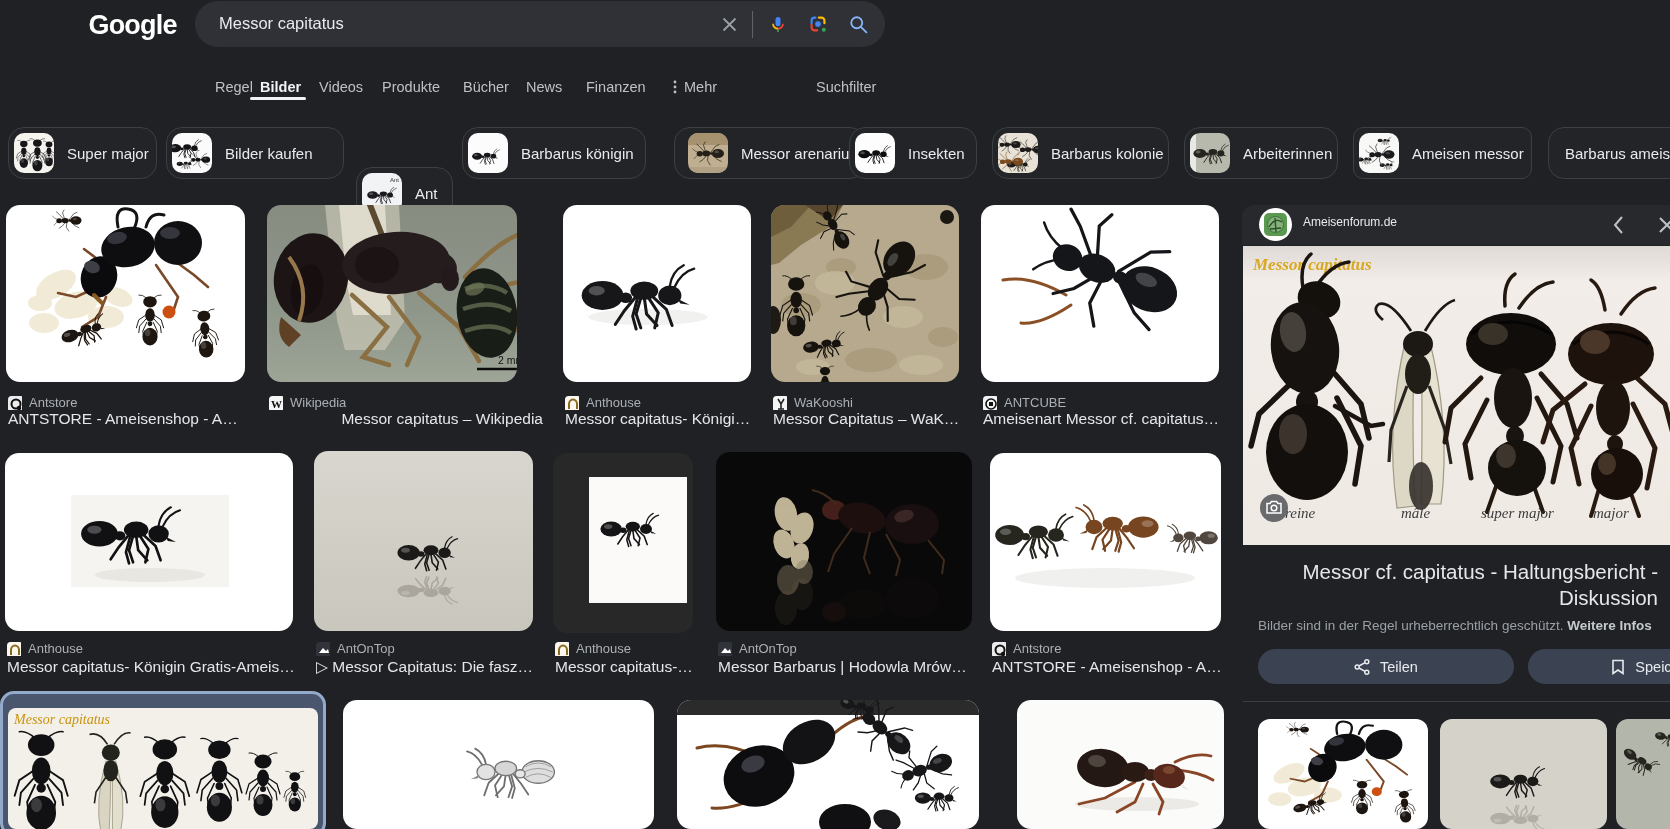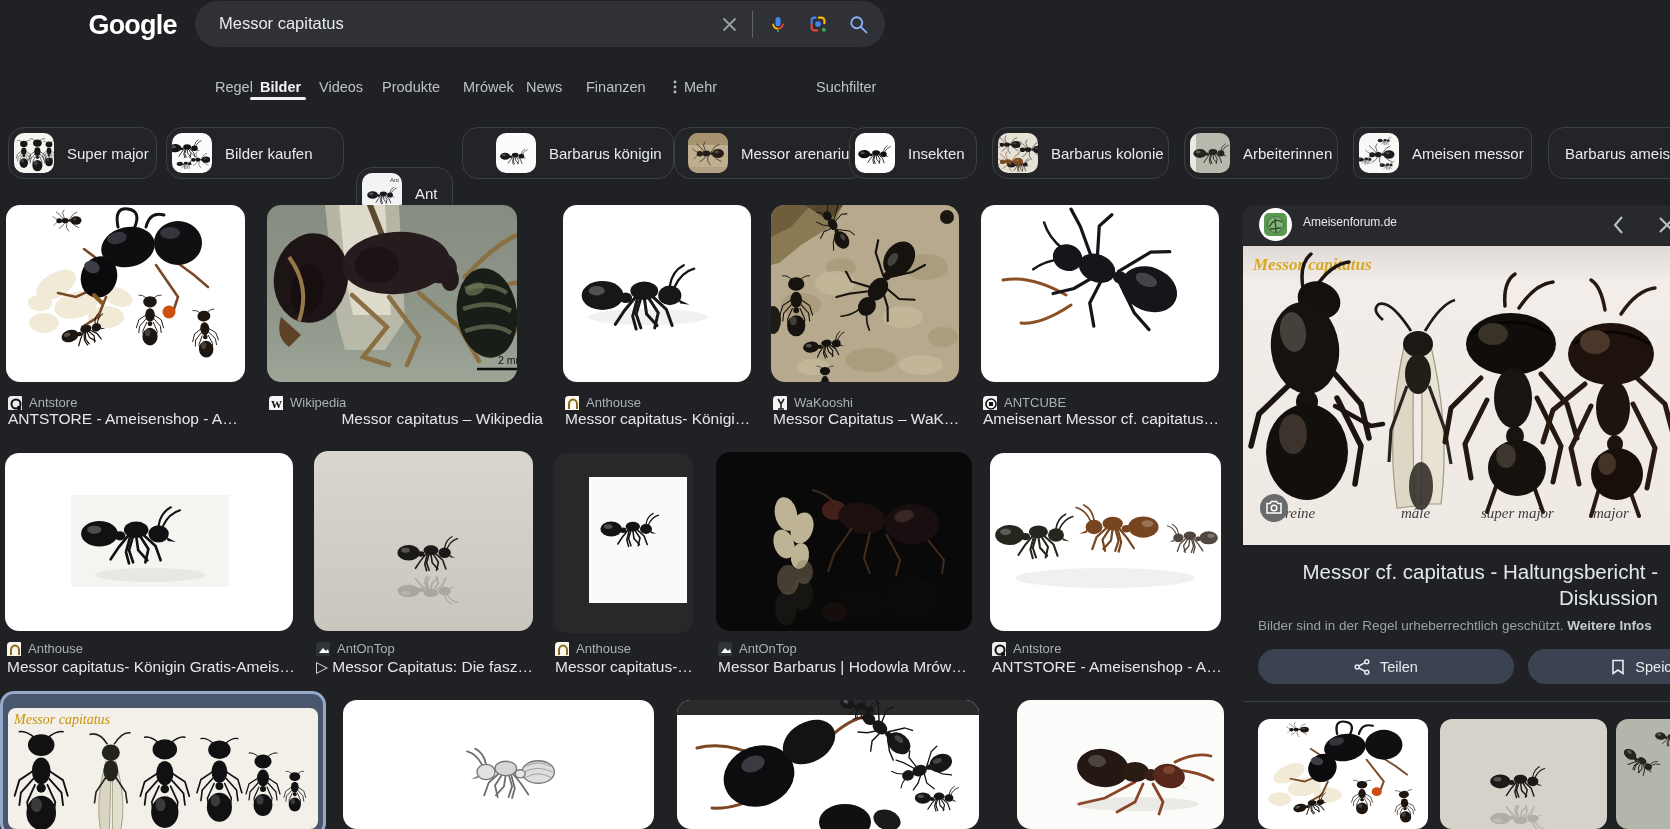--- a/index.html
+++ b/index.html
@@ -42,21 +42,21 @@
 <svg class="abs" style="left:848px;top:14px;" width="21" height="21" viewBox="0 0 24 24">
       <circle cx="10" cy="10" r="6.3" fill="none" stroke="#8ab4f8" stroke-width="2.1"></circle>
       <path d="M15 15 L21 21" stroke="#8ab4f8" stroke-width="2.1" stroke-linecap="round"></path>
     </svg>
 
 <div class="tab" style="left:215px;">Regel</div>
 <div class="tab" style="left:260px;color:#f1f3f4;font-weight:bold;">Bilder</div>
 <div class="abs" style="left:250px;top:97px;width:56px;height:3px;background:#f1f3f4;border-radius:2px;"></div>
 <div class="tab" style="left:319px;">Videos</div>
 <div class="tab" style="left:382px;">Produkte</div>
-<div class="tab" style="left:463px;">Mrówek</div>
+<div class="tab" style="left:463px;">Bücher</div>
 <div class="tab" style="left:526px;">News</div>
 <div class="tab" style="left:586px;">Finanzen</div>
 <svg class="abs" style="left:668px;top:80px;" width="14" height="14" viewBox="0 0 14 14">
       <circle cx="7" cy="2" r="1.4" fill="#bdc1c6"></circle>
       <circle cx="7" cy="7" r="1.4" fill="#bdc1c6"></circle>
       <circle cx="7" cy="12" r="1.4" fill="#bdc1c6"></circle>
     </svg>
 <div class="tab" style="left:684px;">Mehr</div>
 <div class="tab" style="left:816px;">Suchfilter</div>
 <svg width="0" height="0" style="position:absolute;">
@@ -150,21 +150,21 @@
 <div class="chip" style="left:356px;width:95px;margin-top:40px;">
       <div class="th"><svg width="40" height="40">
           <rect width="40" height="40" fill="#f2f3f5"></rect>
           <text x="28" y="9" font-size="6" fill="#333" font-family="Liberation Sans">Ant</text>
           <g color="#1a1a1e">
             <use href="#ant-side" transform="translate(4,10) scale(0.3)"></use>
           </g>
         </svg></div>
       <div class="lb">Ant</div>
     </div>
-<div class="chip" style="left:462px;width:182px;padding-left:28px;">
+<div class="chip" style="left:462px;width:182px;">
       <div class="th"><svg width="40" height="40">
           <rect width="40" height="40" fill="#fcfcfc"></rect>
           <g color="#18181b">
             <use href="#ant-side" transform="translate(3,12) scale(0.28)"></use>
           </g>
         </svg></div>
       <div class="lb">Barbarus königin</div>
     </div>
 <div class="chip" style="left:674px;width:182px;padding-left:8px;">
       <div class="th"><svg width="40" height="40">

